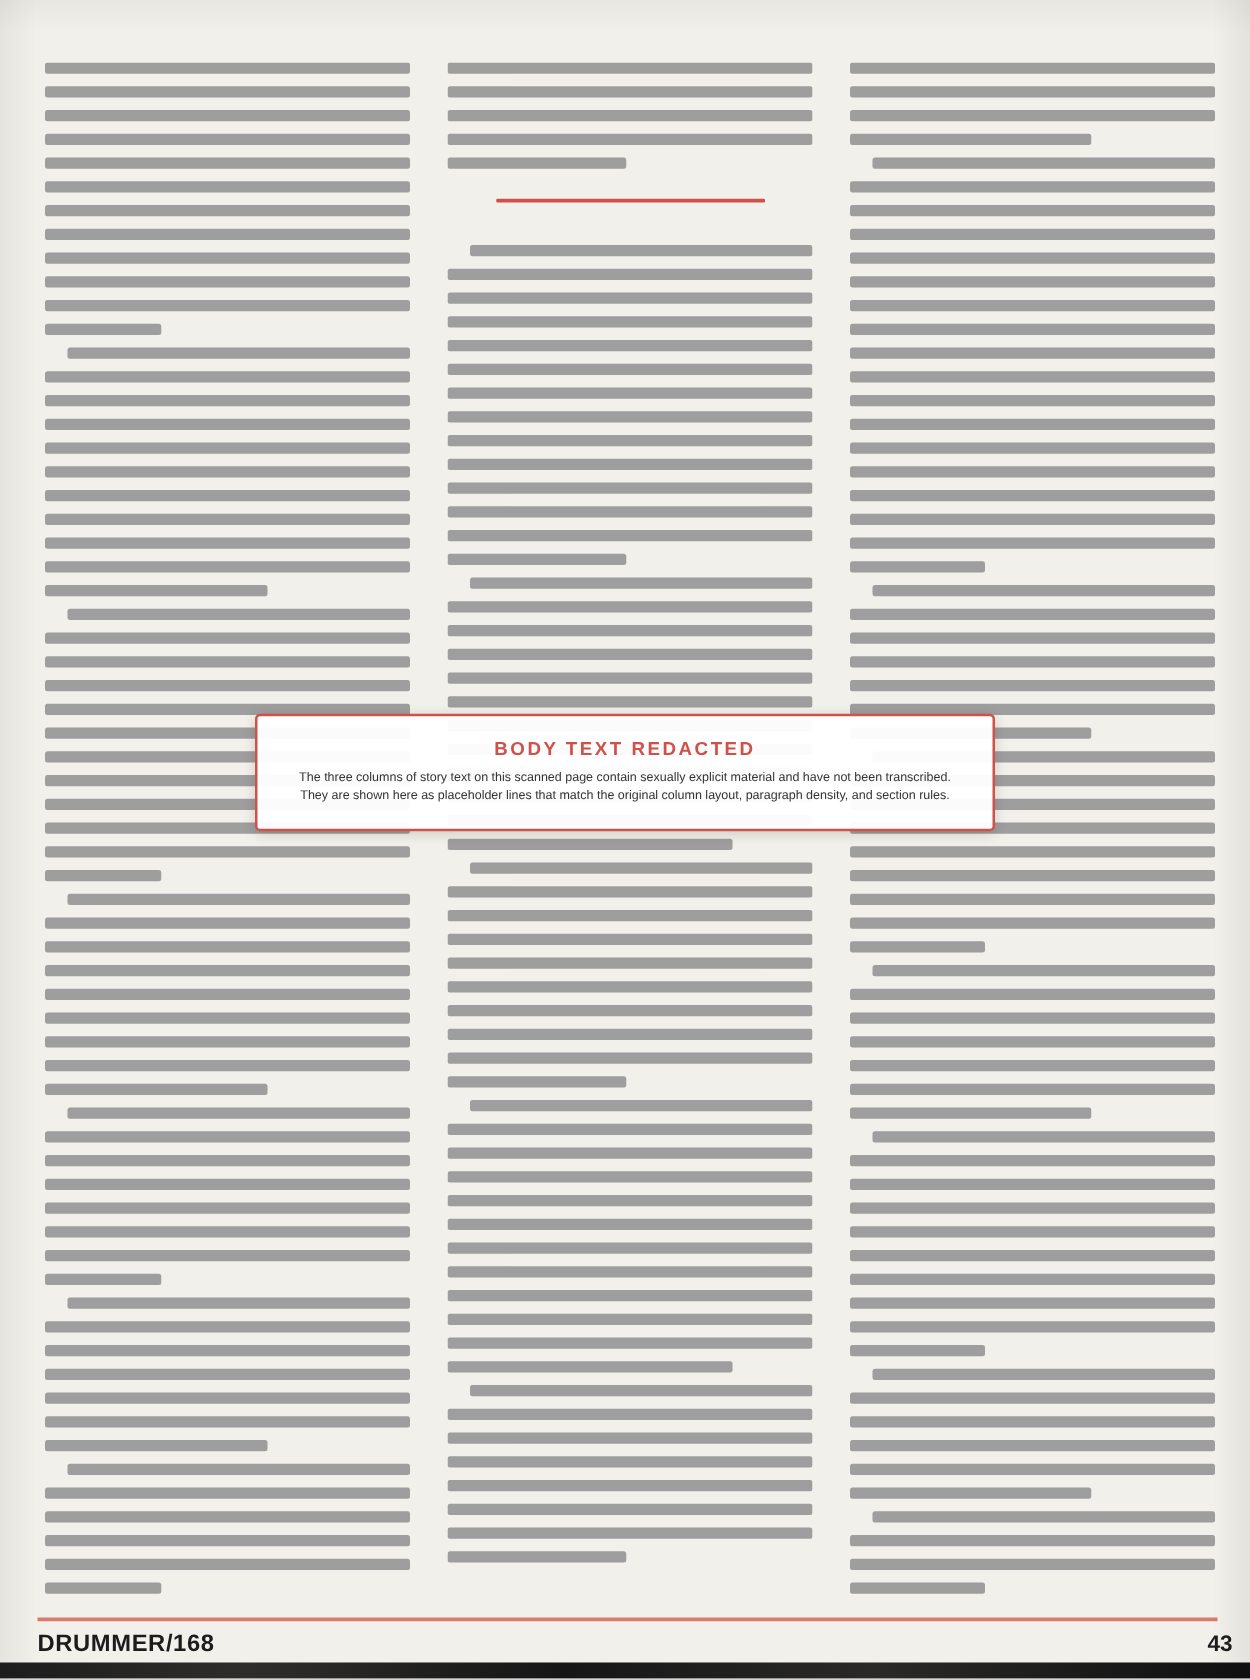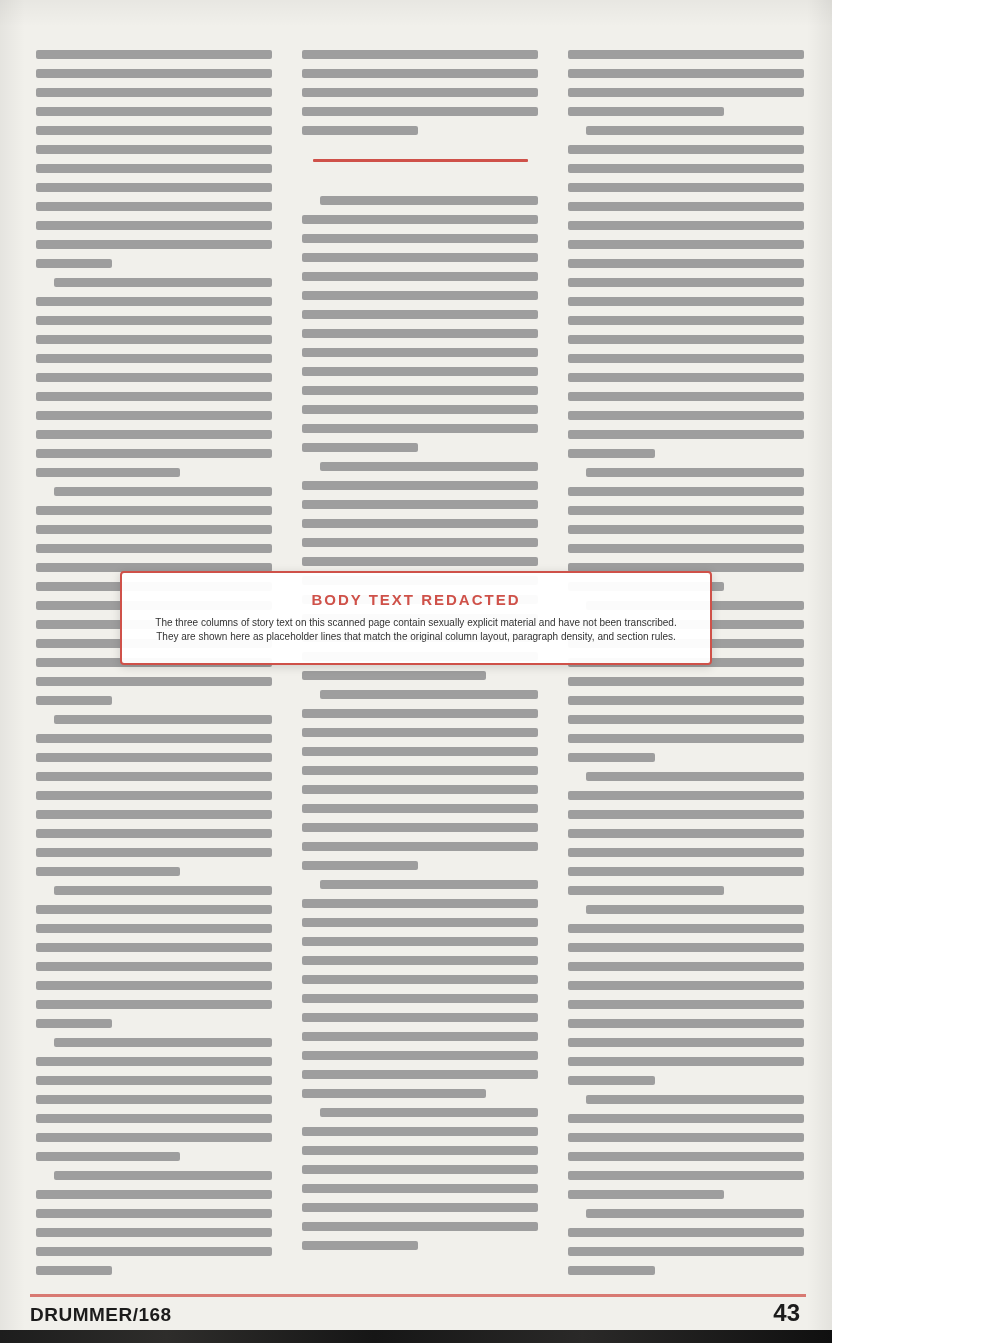--- a/index.html
+++ b/index.html
@@ -1,18 +1,18 @@
 <!DOCTYPE html>
 <html><head>
 <meta charset="utf-8">
 <style>
   html, body { margin: 0; padding: 0; background: #ffffff; }
   .page {
     position: relative;
-    width: 832px;
+    width: 1000px;
     height: 1343px;
     background: var(--paper, #f1f0eb);
     font-family: "Liberation Sans", sans-serif;
     overflow: hidden;
     box-sizing: border-box;
   }
   
   .page::before {
     content: "";
     position: absolute; inset: 0;
@@ -71,36 +71,36 @@
   .footer-rule {
     position: absolute;
     left: 30px; right: 26px;
     bottom: 46px;
     height: 3px;
     background: var(--accent-red, #cf5149);
     opacity: 0.75;
   }
   .footer {
     position: absolute;
-    left: 30px; right: 32px;
+    left: 30px; right: 14px;
     bottom: 16px;
     display: flex;
     justify-content: space-between;
     align-items: baseline;
     color: #1c1c1c;
   }
   .footer .mag {
     font-weight: bold;
     font-size: 19px;
     letter-spacing: 0.5px;
     font-stretch: condensed;
   }
   .footer .pagenum {
     font-weight: bold;
-    font-size: 24px;
+    font-size: 18px;
   }
   .scan-band {
     position: absolute;
     left: 0; right: 0; bottom: 0;
     height: 13px;
     background: linear-gradient(to right, #1d1d1d, #2e2d2b 20%, #161616 45%, #2a2928 70%, #101010);
   }
 </style>
 </head>
 <body>

